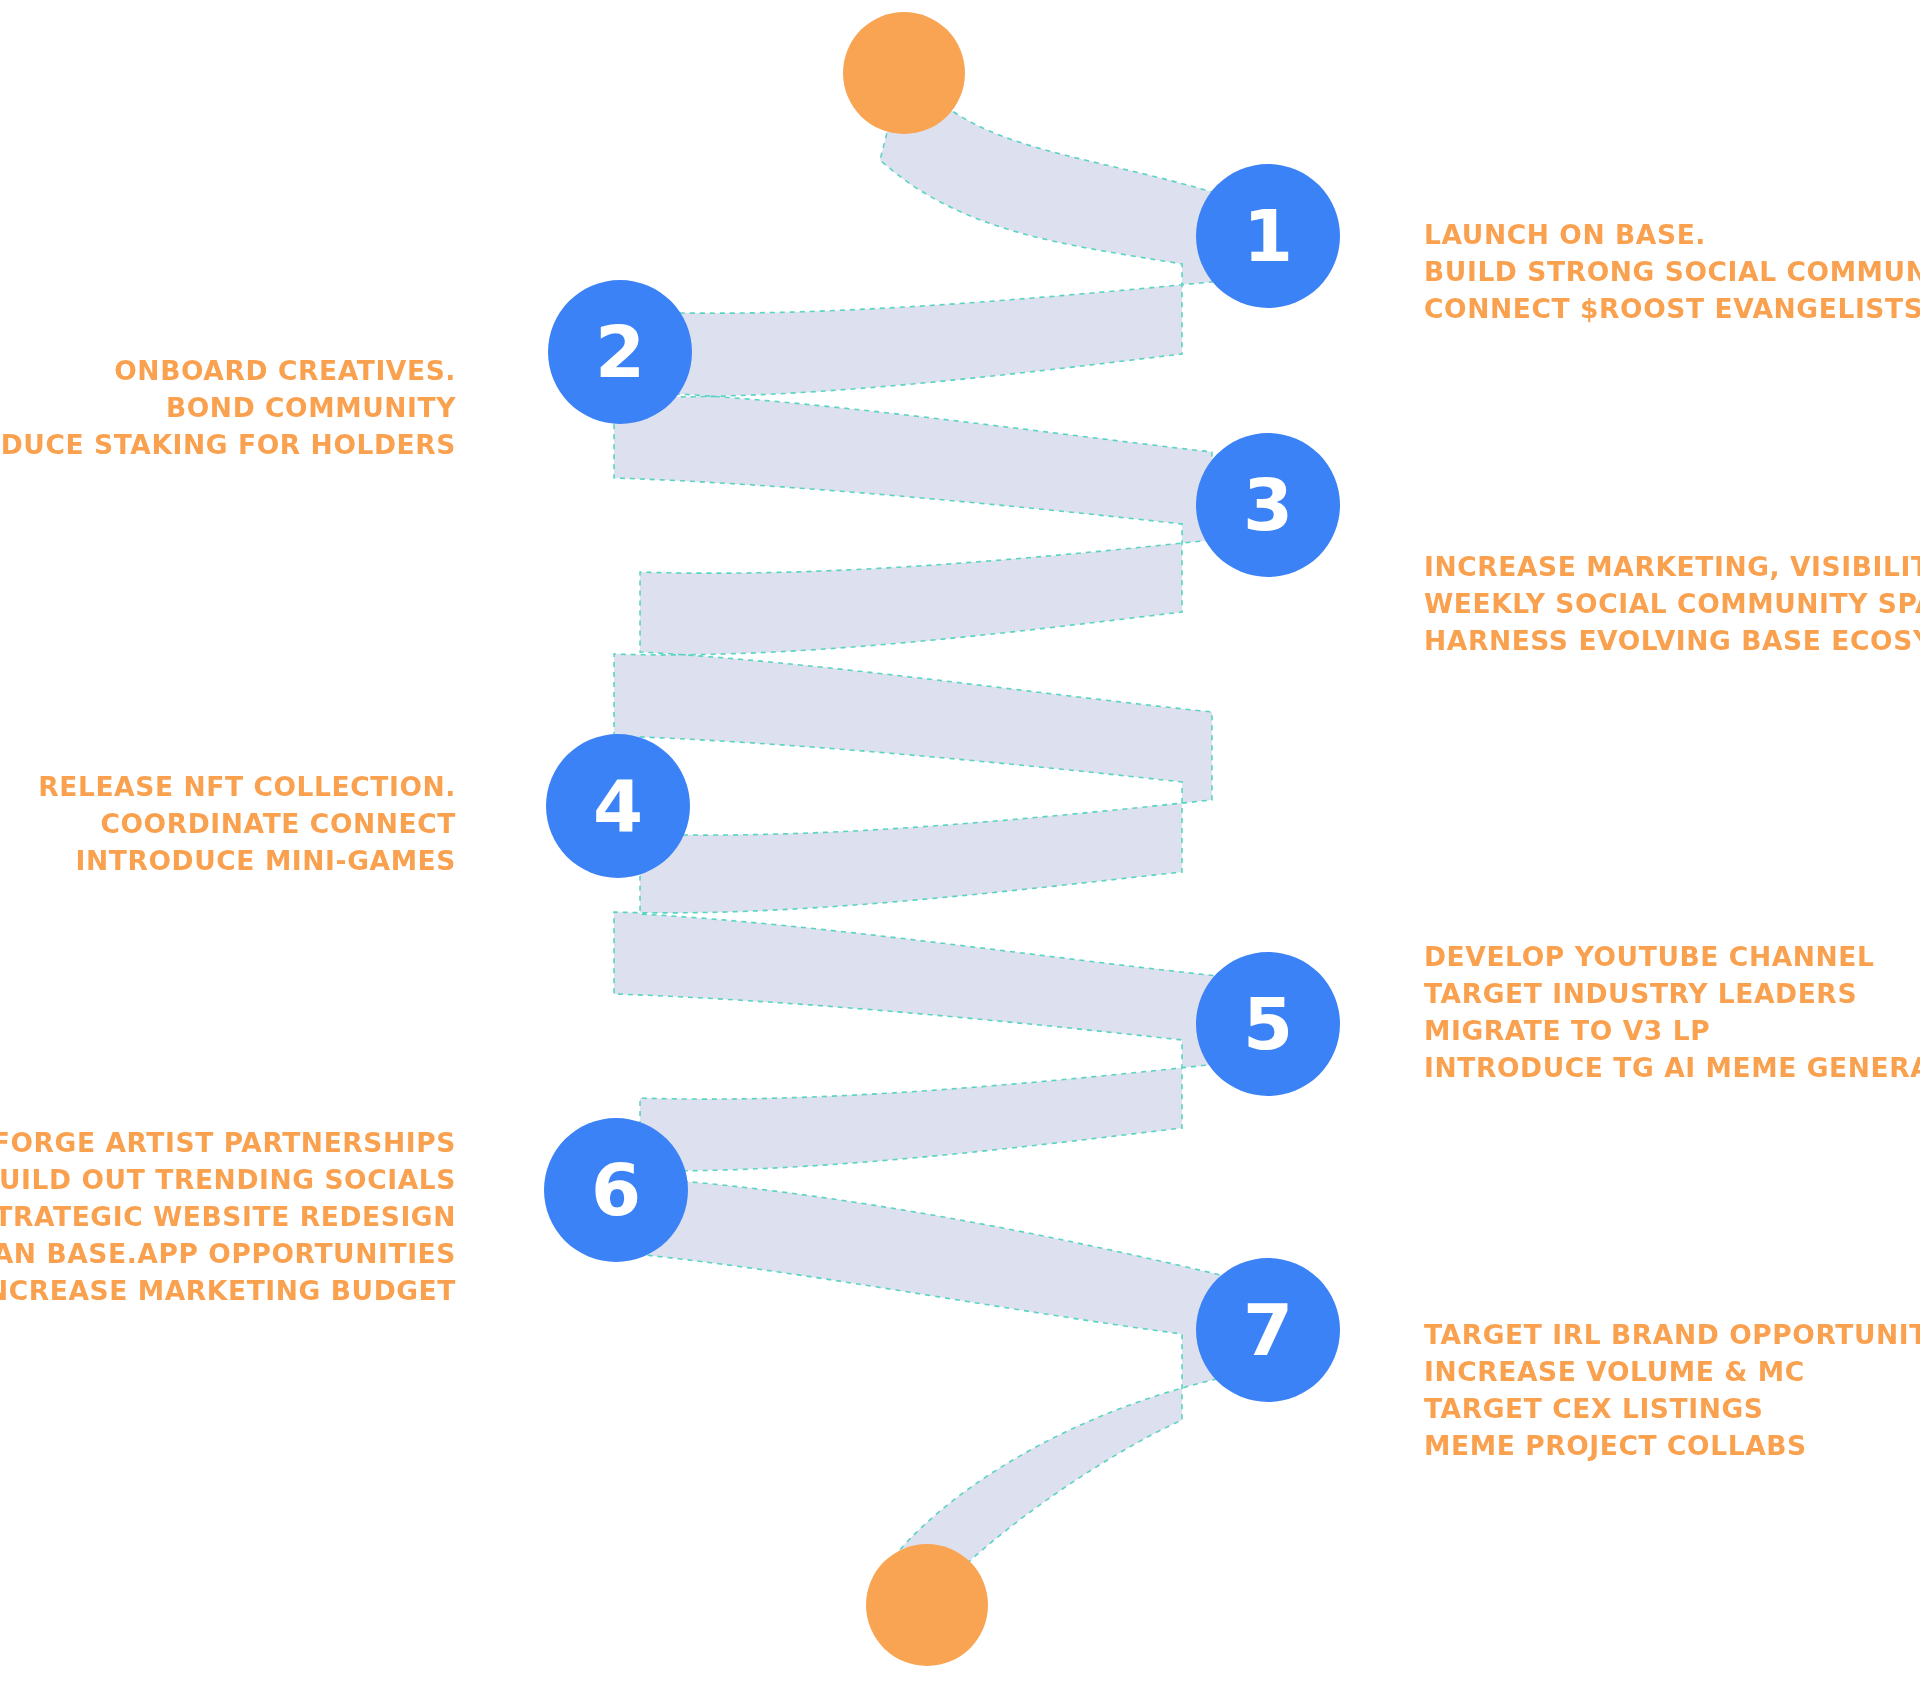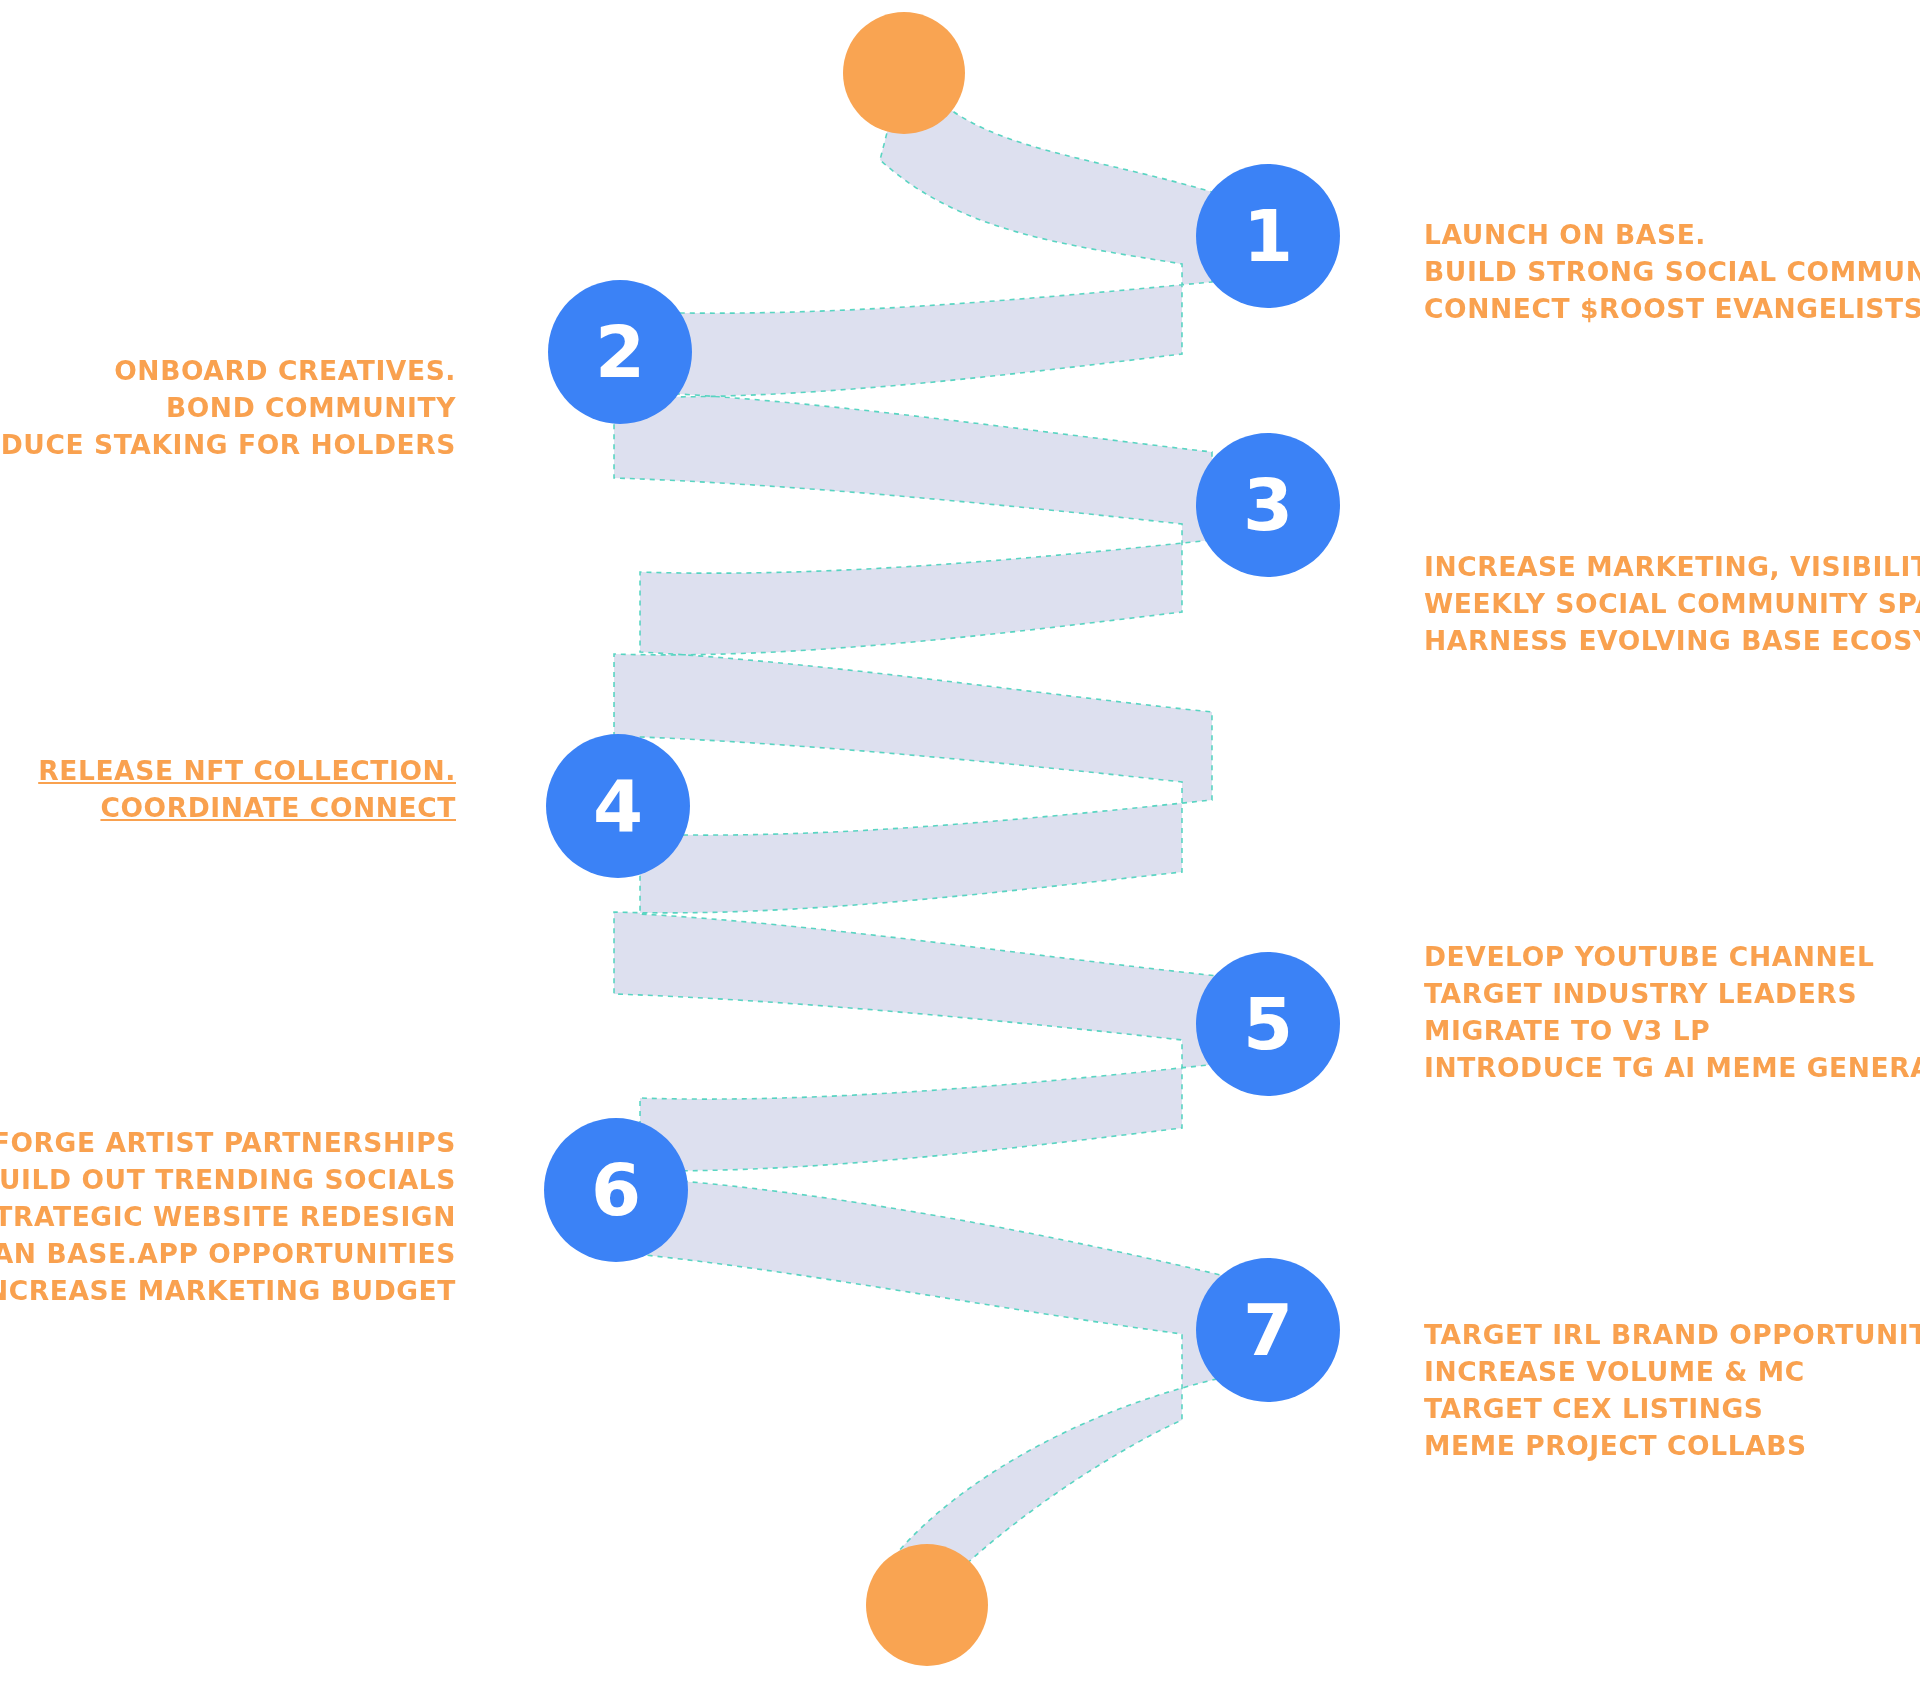--- a/index.html
+++ b/index.html
@@ -176,23 +176,24 @@
     <div>BOND COMMUNITY</div>
     <div>INTRODUCE STAKING FOR HOLDERS</div>
   </div>
 
   <div class="step-text right" style="left:1424px; top:548px;">
     <div>INCREASE MARKETING, VISIBILITY</div>
     <div>WEEKLY SOCIAL COMMUNITY SPACES</div>
     <div>HARNESS EVOLVING BASE ECOSYSTEM</div>
   </div>
 
-  <div class="step-text left" style="right:1464px; top:752px;text-decoration:underline;">
+  <div class="step-text left" style="right:1464px; top:768px;">
     <div>RELEASE NFT COLLECTION.</div>
     <div>COORDINATE CONNECT</div>
+    <div>INTRODUCE MINI-GAMES</div>
   </div>
 
   <div class="step-text right" style="left:1424px; top:938px;">
     <div>DEVELOP YOUTUBE CHANNEL</div>
     <div>TARGET INDUSTRY LEADERS</div>
     <div>MIGRATE TO V3 LP</div>
     <div>INTRODUCE TG AI MEME GENERATOR</div>
   </div>
 
   <div class="step-text left" style="right:1464px; top:1124px;">

